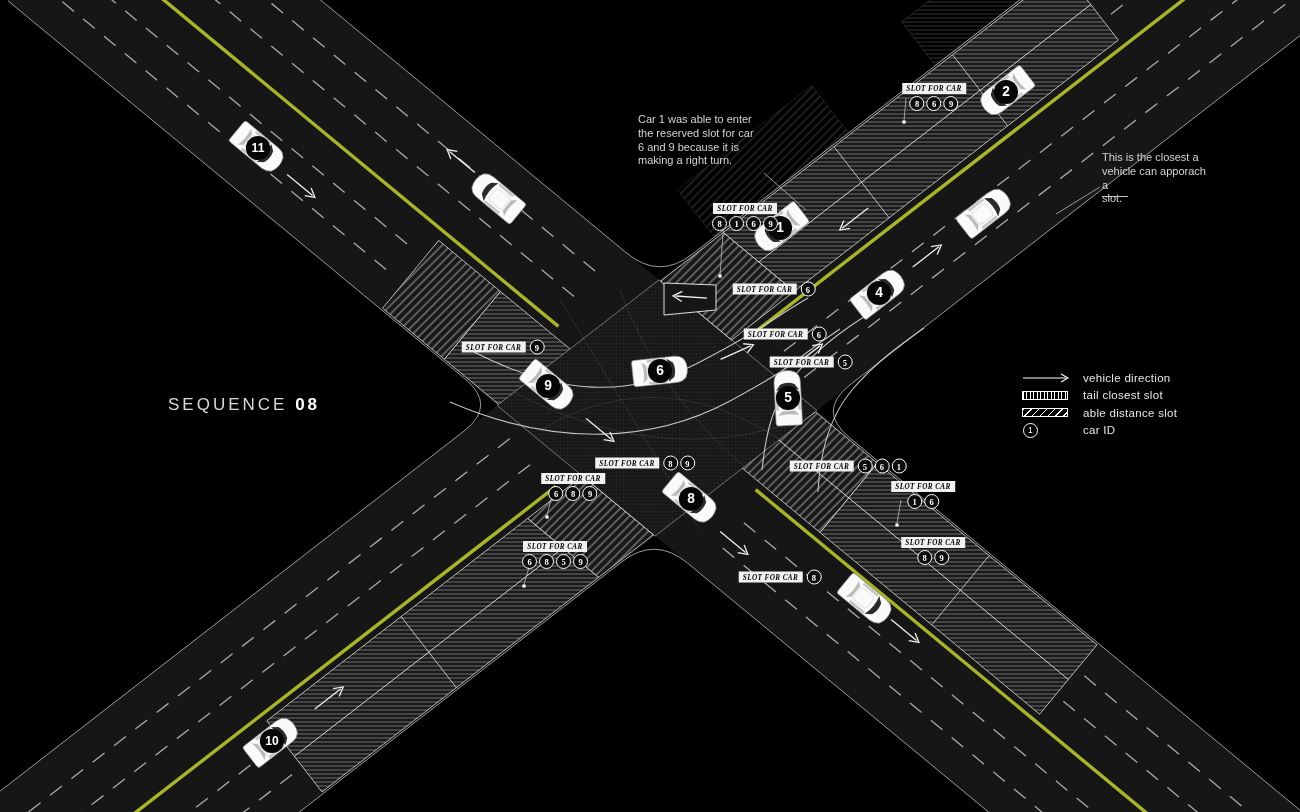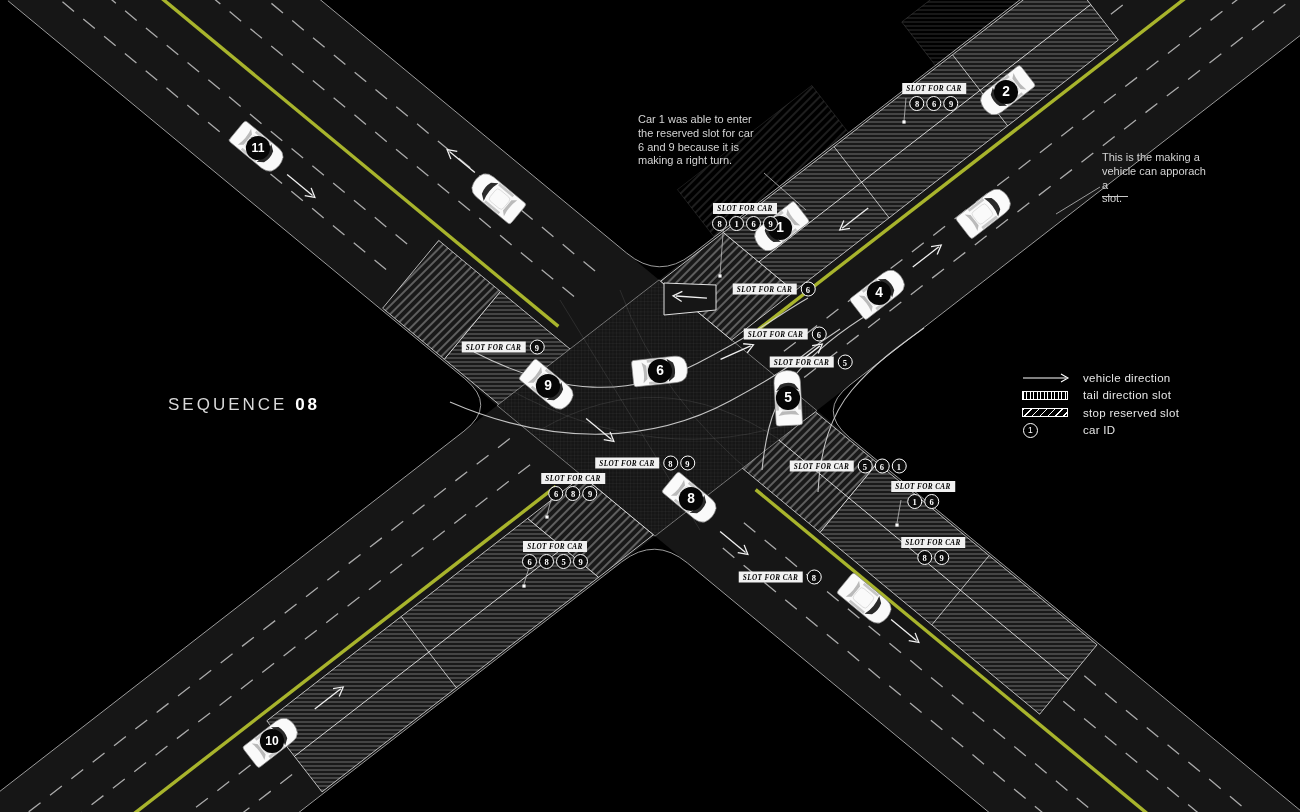--- a/index.html
+++ b/index.html
@@ -474,46 +474,46 @@
         </span>
       </div>
     </div>
 
 <div id="seq-title"><span>SEQUENCE</span>&nbsp;<b>08</b></div>
 
 <div id="annot-car1" class="annot">Car 1 was able to enter
 the reserved slot for car
 6 and 9 because it is
 making a right turn.</div>
-<div id="annot-closest" class="annot">This is the making a
+<div id="annot-closest" class="annot">This is the closest a
 vehicle can apporach a
 slot.</div>
 <div id="annot-underline"></div>
 
 <div id="legend">
   <div class="leg-row">
     <span class="leg-icon">
       <svg width="52" height="12" viewBox="0 0 52 12">
             <line x1="1" y1="6" x2="44" y2="6" stroke="#fff" stroke-width="1.1"></line>
             <polyline points="39,2 46,6 39,10" fill="none" stroke="#fff" stroke-width="1.1"></polyline>
           </svg>
     </span>
     <span>vehicle direction</span>
   </div>
   <div class="leg-row">
     <span class="leg-icon">
           <span class="swatch tail"></span>
         </span>
-    <span>tail direction slot</span>
+    <span>tail closest slot</span>
   </div>
   <div class="leg-row">
     <span class="leg-icon">
           <span class="swatch stop"></span>
         </span>
-    <span>stop reserved slot</span>
+    <span>able distance slot</span>
   </div>
   <div class="leg-row">
     <span class="leg-icon">
           <span class="leg-badge">1</span>
         </span>
     <span>car ID</span>
   </div>
 </div>
 
 </div>

